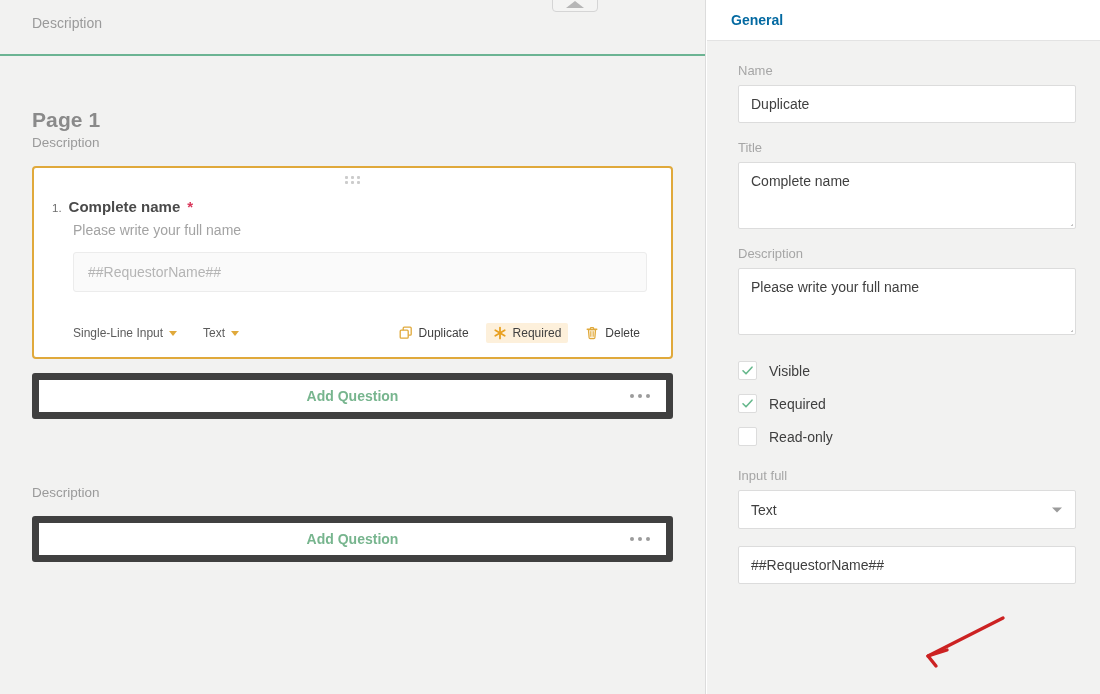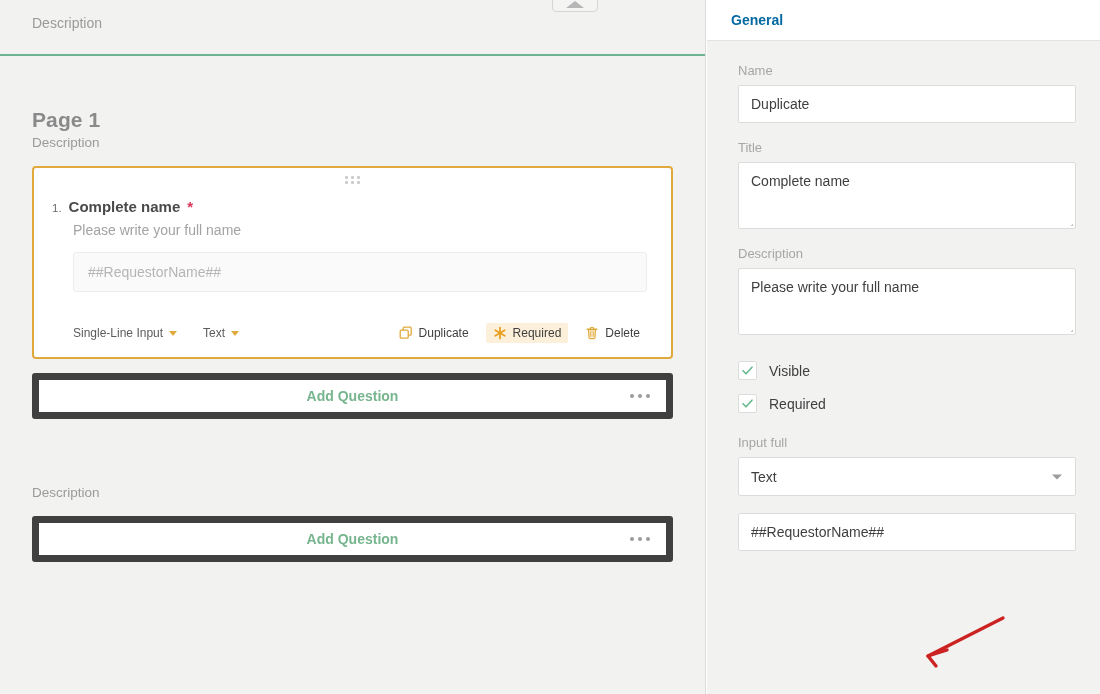--- a/index.html
+++ b/index.html
@@ -528,20 +528,24 @@
 
         <div class="chk-row">
           <span class="chk-box">
             <svg width="13" height="13" viewBox="0 0 13 13">
               <polyline points="2,6.8 5,9.8 11,3.2" fill="none" stroke="#66b88c" stroke-width="1.6" stroke-linecap="round" stroke-linejoin="round"></polyline>
             </svg>
           </span>
           <span class="chk-label">Required</span>
         </div>
 
+        <div class="chk-row">
+          <span class="chk-box"></span>
+          <span class="chk-label">Read-only</span>
+        </div>
 
       </div>
 
       <div class="fld">
         <div class="fld-label">Input full</div>
         <div class="select-field">
           <span>Text</span>
           <span class="select-caret"></span>
         </div>
       </div>

